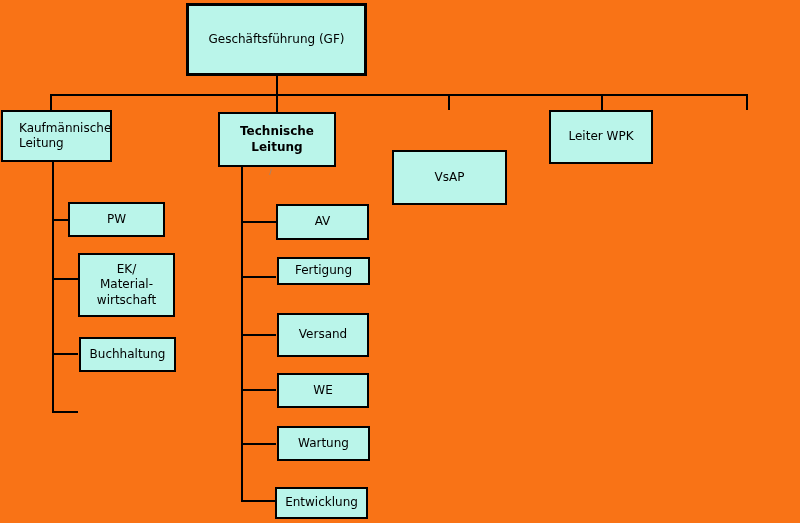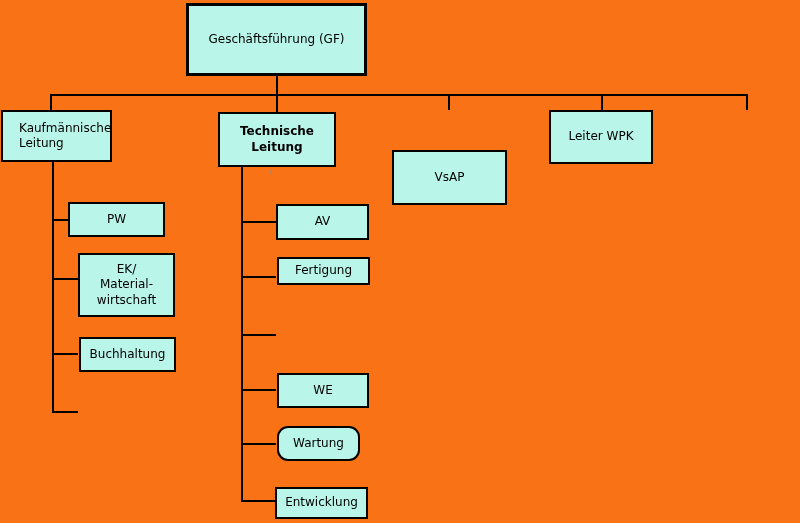--- a/index.html
+++ b/index.html
@@ -108,23 +108,26 @@
   <div class="node" style="left:79px; top:337px; width:97px; height:35px;">
     <span>Buchhaltung</span>
   </div>
 
   <div class="node" style="left:276px; top:204px; width:93px; height:36px;">
     <span>AV</span>
   </div>
   <div class="node" style="left:277px; top:257px; width:93px; height:28px;">
     <span>Fertigung</span>
   </div>
+  <div class="node" style="left:277px; top:313px; width:92px; height:44px;">
+    <span>Versand</span>
+  </div>
   <div class="node" style="left:277px; top:373px; width:92px; height:35px;">
     <span>WE</span>
   </div>
-  <div class="node" style="left:277px; top:426px; width:83px; height:35px;border-radius:11px;">
+  <div class="node" style="left:277px; top:426px; width:93px; height:35px;">
     <span>Wartung</span>
   </div>
   <div class="node" style="left:275px; top:487px; width:93px; height:32px;">
     <span>Entwicklung</span>
   </div>
 
 </div>
 
 </body></html>

